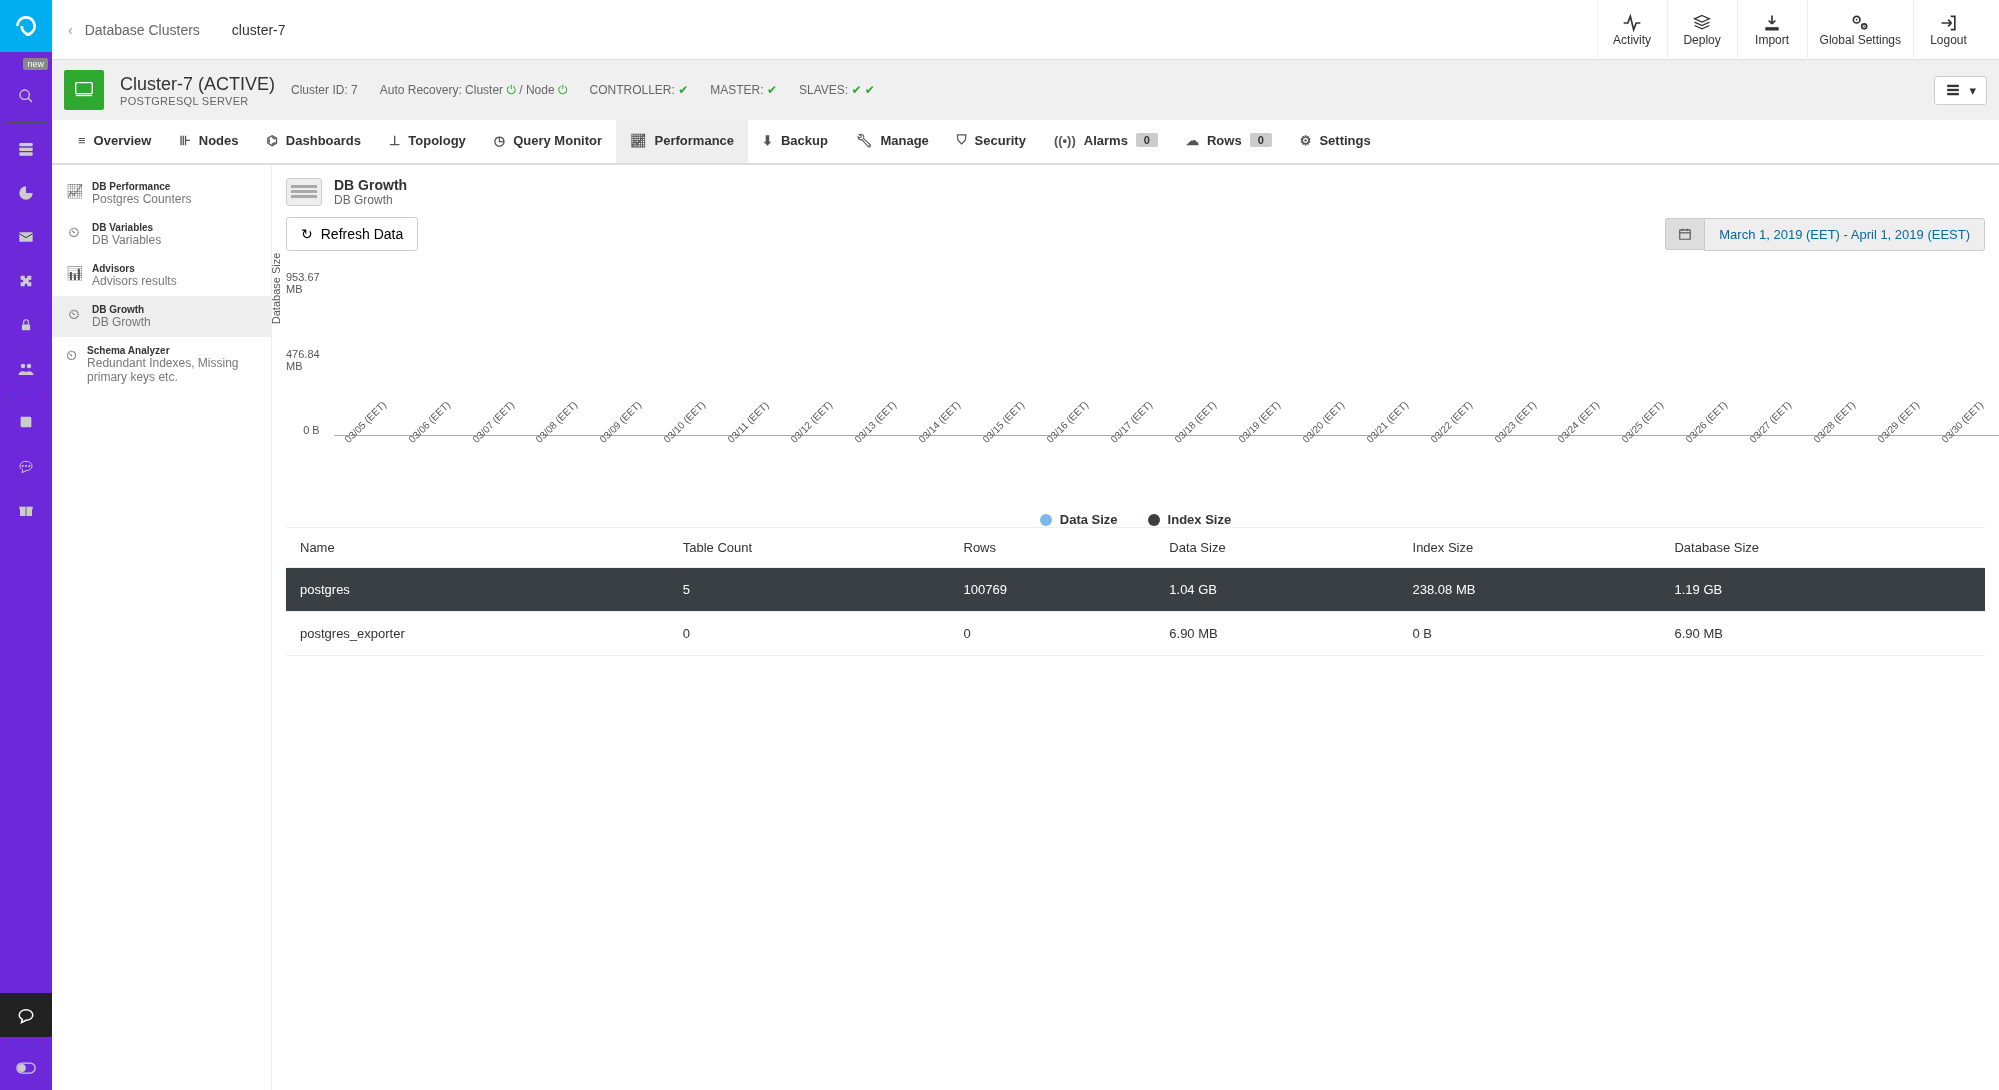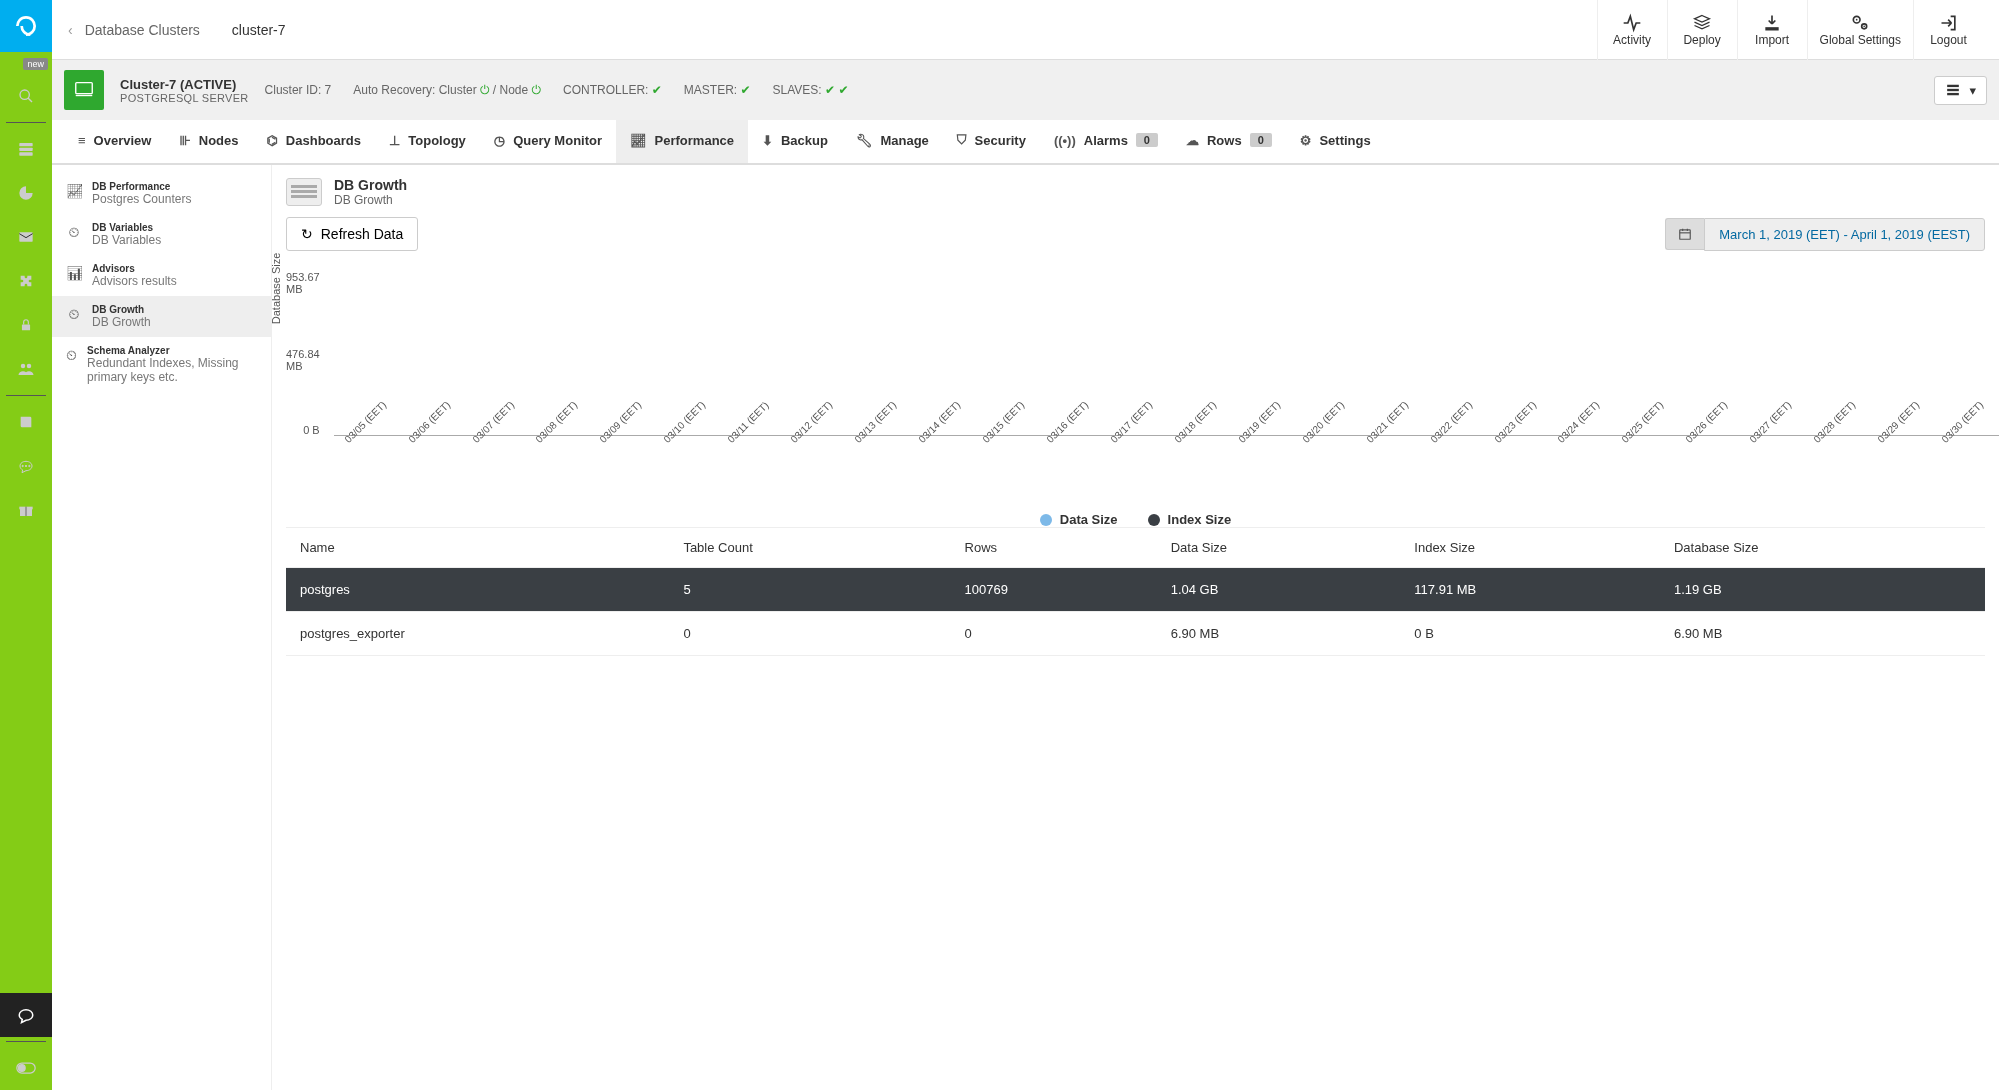--- a/index.html
+++ b/index.html
@@ -1,20 +1,20 @@
 <!DOCTYPE html>
 <html><head>
 <meta charset="utf-8">
 <style>
 * { margin: 0; padding: 0; box-sizing: border-box; }
 body { font-family: -apple-system, BlinkMacSystemFont, "Segoe UI", Helvetica, Arial, sans-serif; font-size: 13px; color: #333; background: #fff; overflow-x: hidden; }
 .app { display: flex; height: 100vh; }
 
 
-.rail { width: 52px; background: #84cc16; display: flex; flex-direction: column; align-items: center; padding-top: 0; }
+.rail { width: 52px; background: #6d28d9; display: flex; flex-direction: column; align-items: center; padding-top: 0; }
 .rail-logo { width: 52px; height: 52px; background: #00aeef; display: flex; align-items: center; justify-content: center; color: #fff; font-size: 24px; }
 .rail-badge { background: #888; color: #fff; font-size: 9px; padding: 1px 4px; border-radius: 2px; margin: 6px 0 4px auto; margin-right: 4px; }
 .rail-item { width: 52px; height: 44px; display: flex; align-items: center; justify-content: center; color: #ccc; cursor: pointer; font-size: 16px; }
 .rail-item.active { background: #222; color: #fff; }
 .rail-sep { width: 40px; height: 1px; background: #555; margin: 4px 0; }
 .rail-bottom { margin-top: auto; margin-bottom: 8px; }
 
 
 .main { flex: 1; display: flex; flex-direction: column; min-width: 0; }
 
@@ -26,21 +26,21 @@
 .breadcrumb .current { color: #333; font-weight: 500; margin-left: 20px; }
 .topbar-actions { margin-left: auto; display: flex; }
 .action { display: flex; flex-direction: column; align-items: center; justify-content: center; min-width: 70px; padding: 0 12px; border-left: 1px solid #eee; cursor: pointer; height: 60px; }
 .action .icon { font-size: 18px; color: #333; }
 .action .label { font-size: 12px; color: #333; }
 
 
 .cluster-header { background: #f0f0f0; padding: 10px 12px; display: flex; align-items: center; gap: 16px; }
 .cluster-icon { width: 40px; height: 40px; background: #2fa82f; color: #fff; display: flex; align-items: center; justify-content: center; font-size: 18px; border-radius: 2px; }
 .cluster-title { display: flex; flex-direction: column; }
-.cluster-title .t1 { font-weight: 700; font-size: 13px; }
+.cluster-title .t1 { font-weight: 400; font-size: 18px; }
 .cluster-title .t2 { font-size: 11px; color: #666; letter-spacing: 0.3px; }
 .cluster-meta { display: flex; align-items: center; gap: 22px; font-size: 12px; color: #666; }
 .cluster-meta .green { color: #2fa82f; }
 .cluster-header .right { margin-left: auto; }
 .view-btn { background: #fff; border: 1px solid #ccc; border-radius: 3px; padding: 6px 10px; display: flex; gap: 8px; align-items: center; cursor: pointer; }
 
 
 .tabs { display: flex; border-bottom: 2px solid #ddd; padding: 0 12px; background: #fff; }
 .tab { padding: 12px 14px; font-size: 13px; color: #333; display: flex; align-items: center; gap: 8px; cursor: pointer; border-bottom: 3px solid transparent; font-weight: 600; }
 .tab .icon { font-size: 13px; color: #555; }
@@ -580,21 +580,21 @@
                 <th>Index Size</th>
                 <th>Database Size</th>
               </tr>
             </thead>
           <tbody id="tbody">
               <tr>
                 <td>postgres</td>
                 <td>5</td>
                 <td>100769</td>
                 <td>1.04 GB</td>
-                <td>117.91 MB</td>
+                <td>238.08 MB</td>
                 <td>1.19 GB</td>
               </tr>
               <tr>
                 <td>postgres_exporter</td>
                 <td>0</td>
                 <td>0</td>
                 <td>6.90 MB</td>
                 <td>0 B</td>
                 <td>6.90 MB</td>
               </tr>

